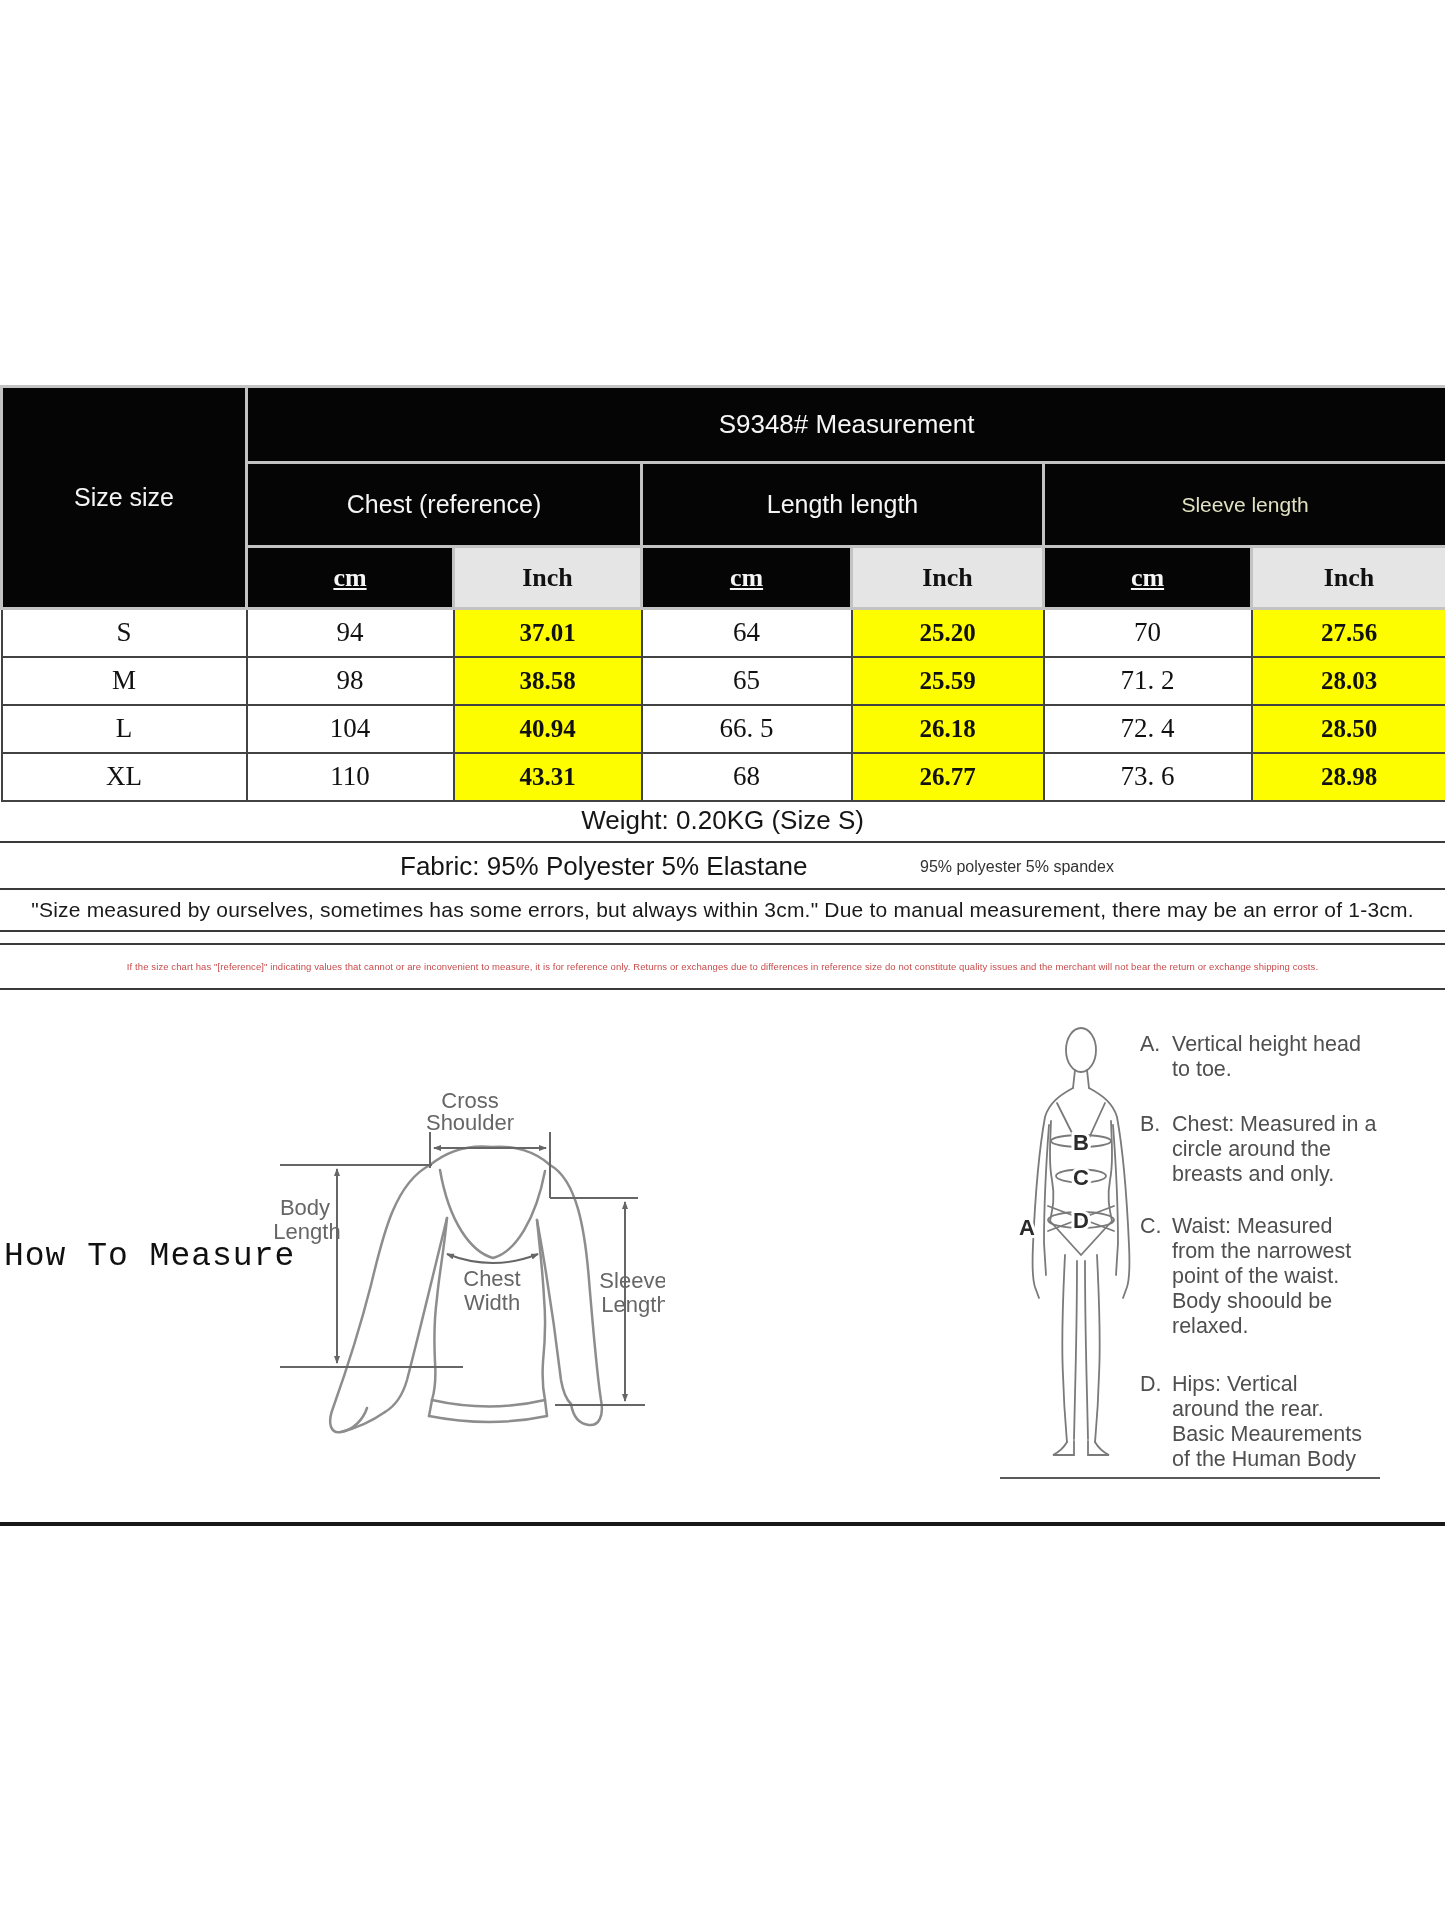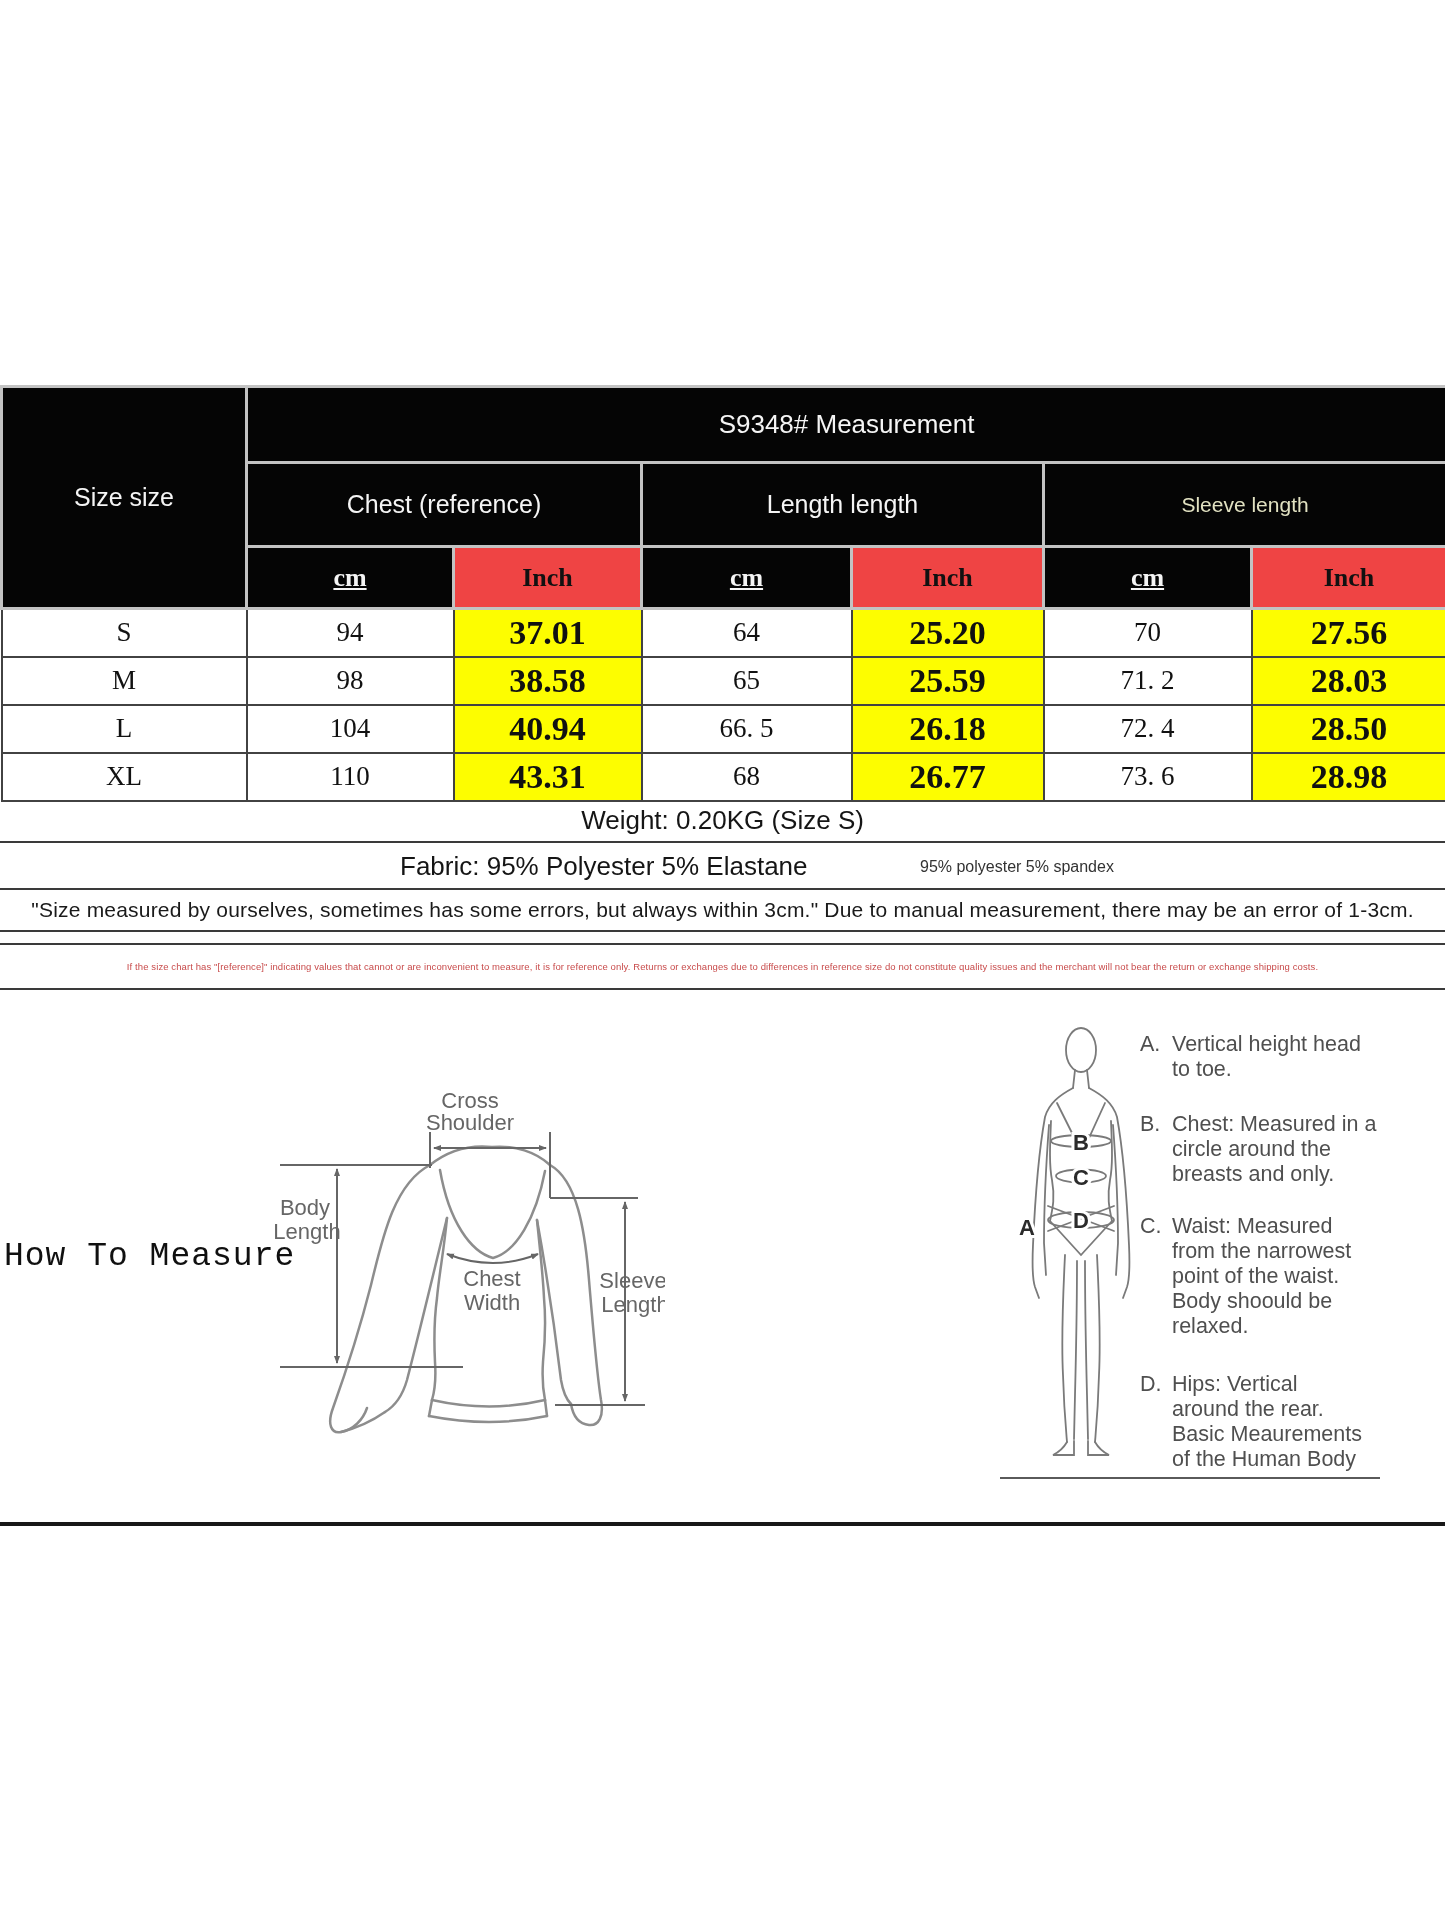--- a/index.html
+++ b/index.html
@@ -23,29 +23,29 @@
     border:3px solid #c3c3c3;
     font-weight:500;font-size:25px;
   }
   .size-table th.title-cell{font-size:26px;}
   .size-table th.group-cell{font-size:25px;}
   .size-table th.sleeve-cell{font-size:21px;color:#e2e2c2;}
   .size-table th.unit-cm{
     font-family:"Liberation Serif",serif;font-weight:bold;font-size:26px;text-decoration:underline;
   }
   .size-table th.unit-inch{
-    background:#ef4444;color:#111;
+    background:#e5e5e5;color:#111;
     font-family:"Liberation Serif",serif;font-weight:bold;font-size:26px;
   }
   .size-table td{
     background:#ffffff;color:#111;
     border:2px solid #424242;
     font-family:"Liberation Serif",serif;font-size:27px;
   }
-  .size-table td.inch-val{background:#fdfd00;font-weight:bold;font-size:34px;}
+  .size-table td.inch-val{background:#fdfd00;font-weight:bold;font-size:25px;}
   
   .band{
     position:absolute;left:0;width:1445px;box-sizing:border-box;
     border-bottom:2px solid #3a3a3a;
   }
   .weight-band{top:799px;height:44px;}
   .weight-text{
     text-align:center;font-size:26px;color:#151515;line-height:42px;
   }
   .fabric-band{top:843px;height:47px;padding-left:16px;}

